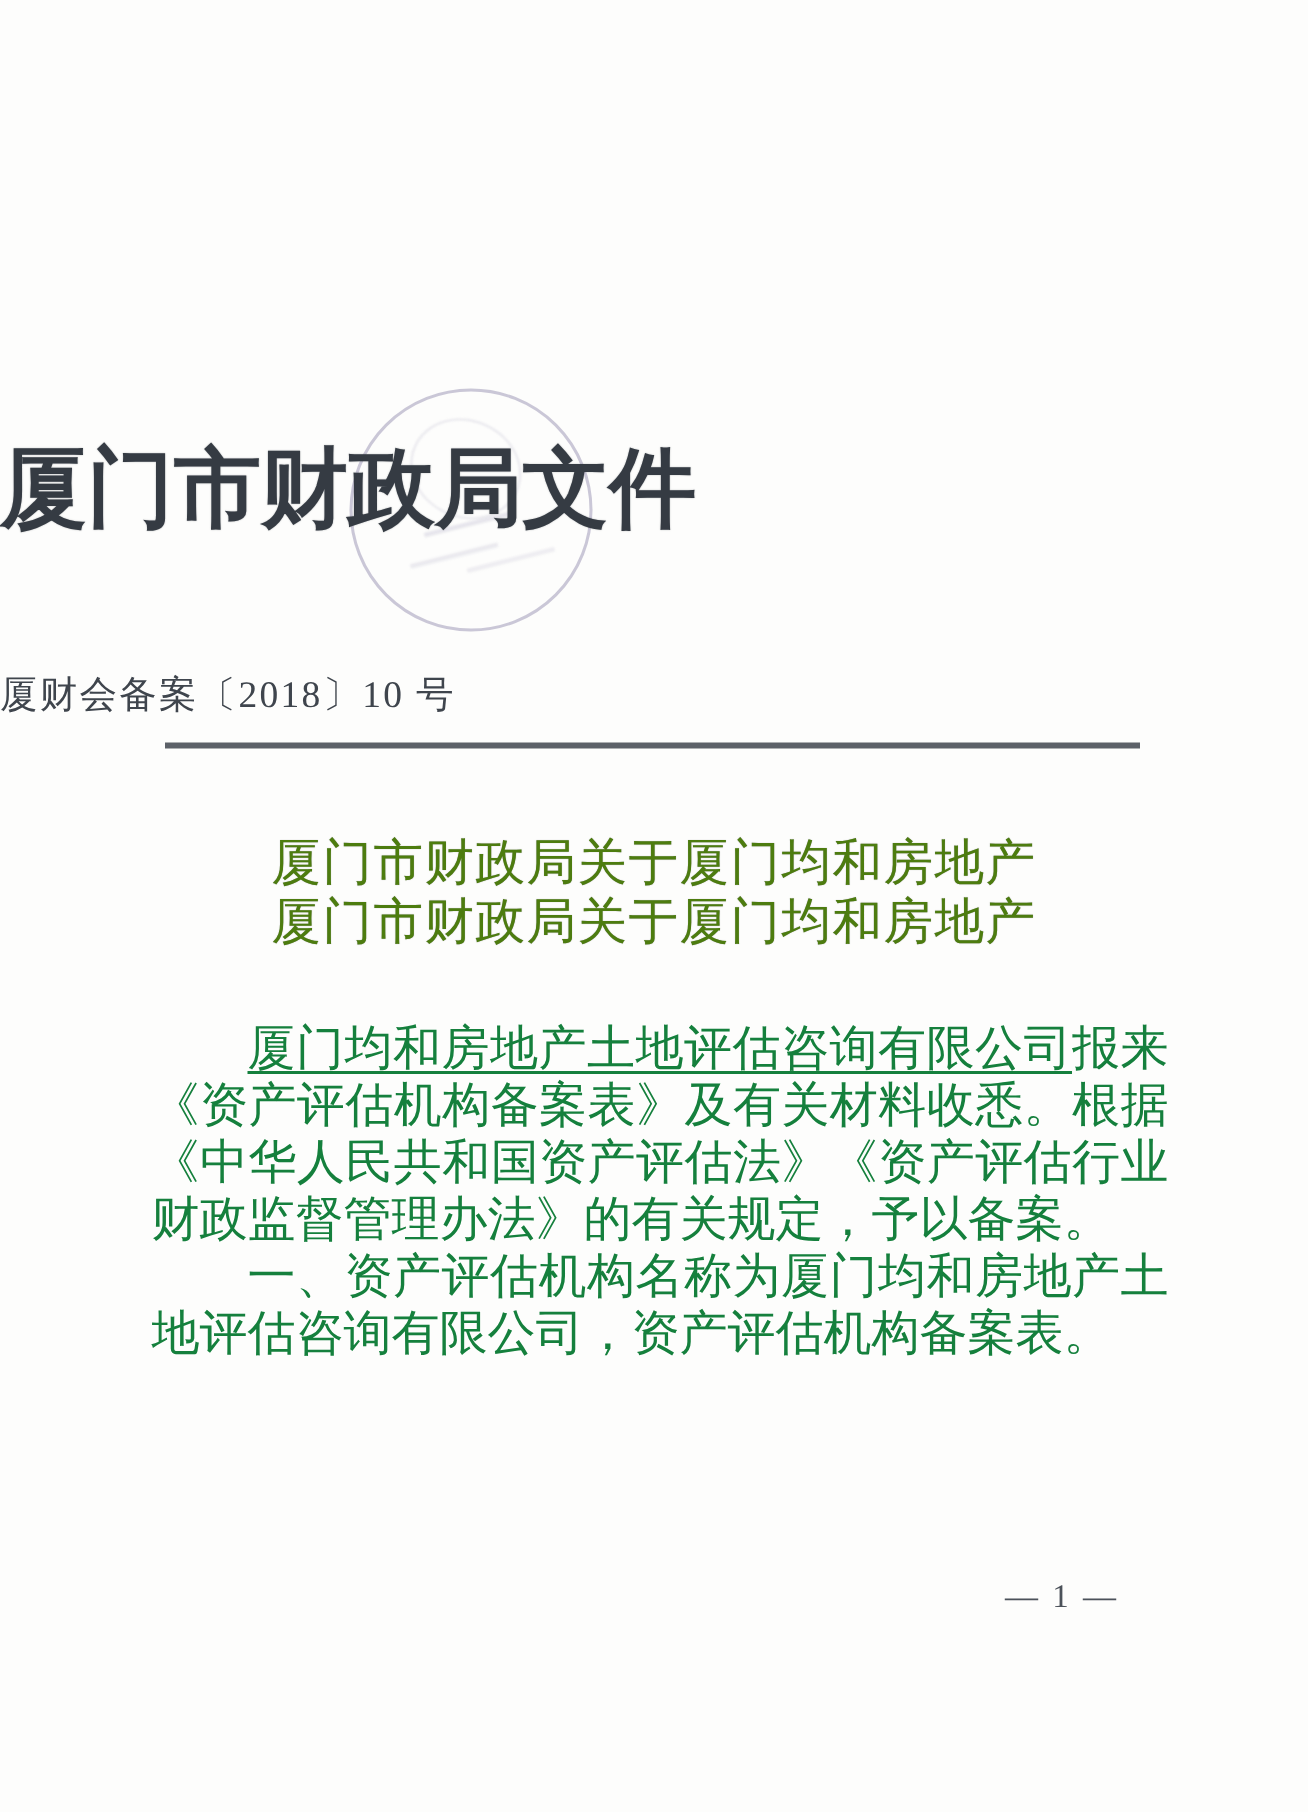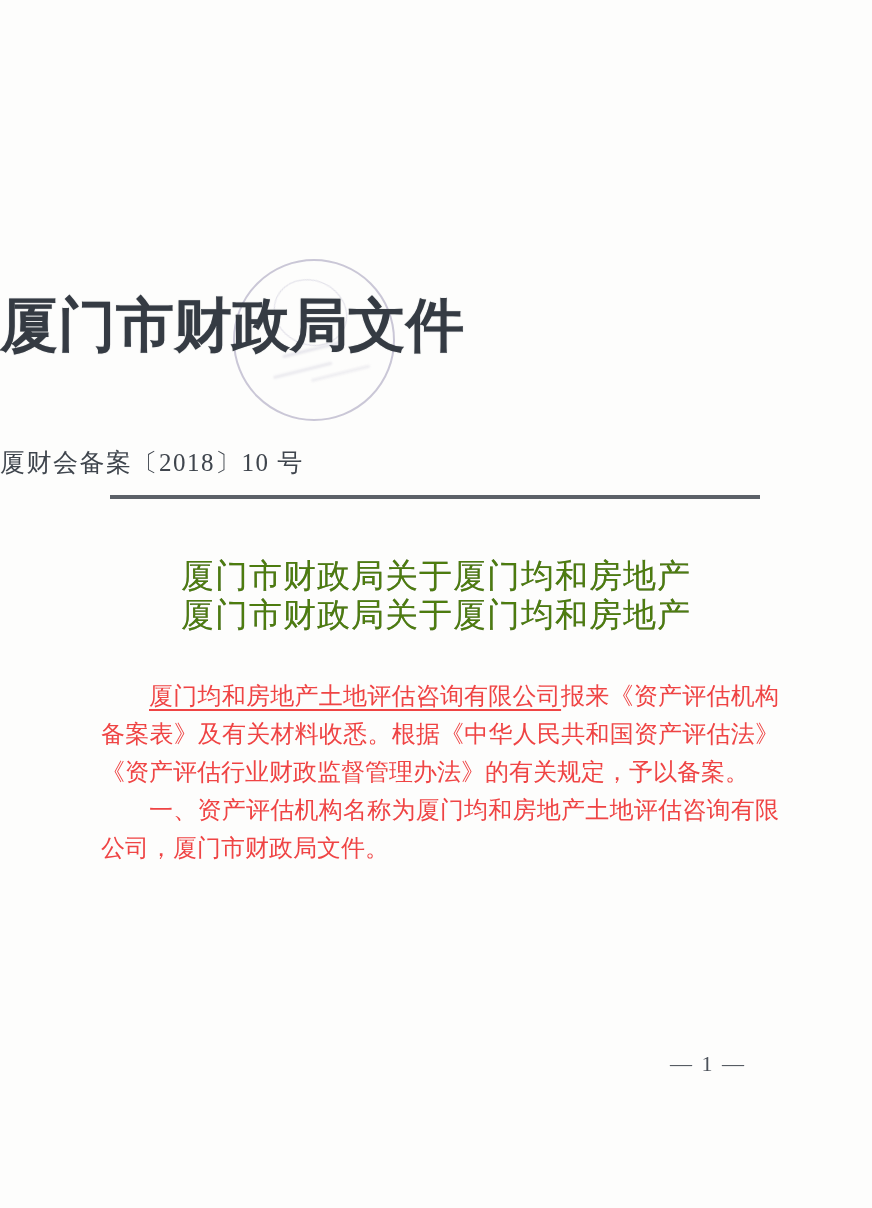--- a/index.html
+++ b/index.html
@@ -103,26 +103,25 @@
     letter-spacing: 1px;
     color: #4d7c0f;
     text-shadow: 0 0 0.6px rgba(47,53,60,0.5);
   }
 
   .body-text {
     position: absolute;
     left: 101px;
     top: 679px;
     width: 678px;
-    font-size: 24px;
+    font-size: 32px;
     line-height: 38px;
     text-align: justify;
     text-justify: inter-ideograph;
-    color: #ef4444;
-    font-family: Liberation Mono, monospace;
+    color: #15803d;
   }
   .body-text p {
     margin: 0;
     padding: 0;
     text-indent: 2em;
     word-break: break-all;
   }
   .uline {
     text-decoration: underline;
     text-underline-offset: 5px;
@@ -151,18 +150,18 @@
 
   <div class="rule"></div>
 
   <div class="heading">
     <div>厦门市财政局关于厦门均和房地产</div>
     <div>厦门市财政局关于厦门均和房地产</div>
   </div>
 
   <div class="body-text">
     <p><span class="uline">厦门均和房地产土地评估咨询有限公司</span><span>报来《资产评估机构备案表》及有关材料收悉。根据《中华人民共和国资产评估法》《资产评估行业财政监督管理办法》的有关规定，予以备案。</span></p>
-    <p>一、资产评估机构名称为厦门均和房地产土地评估咨询有限公司，厦门市财政局文件。</p>
+    <p>一、资产评估机构名称为厦门均和房地产土地评估咨询有限公司，资产评估机构备案表。</p>
   </div>
 
   <div class="page-number">— 1 —</div>
 
 </div>
 
 </body></html>

